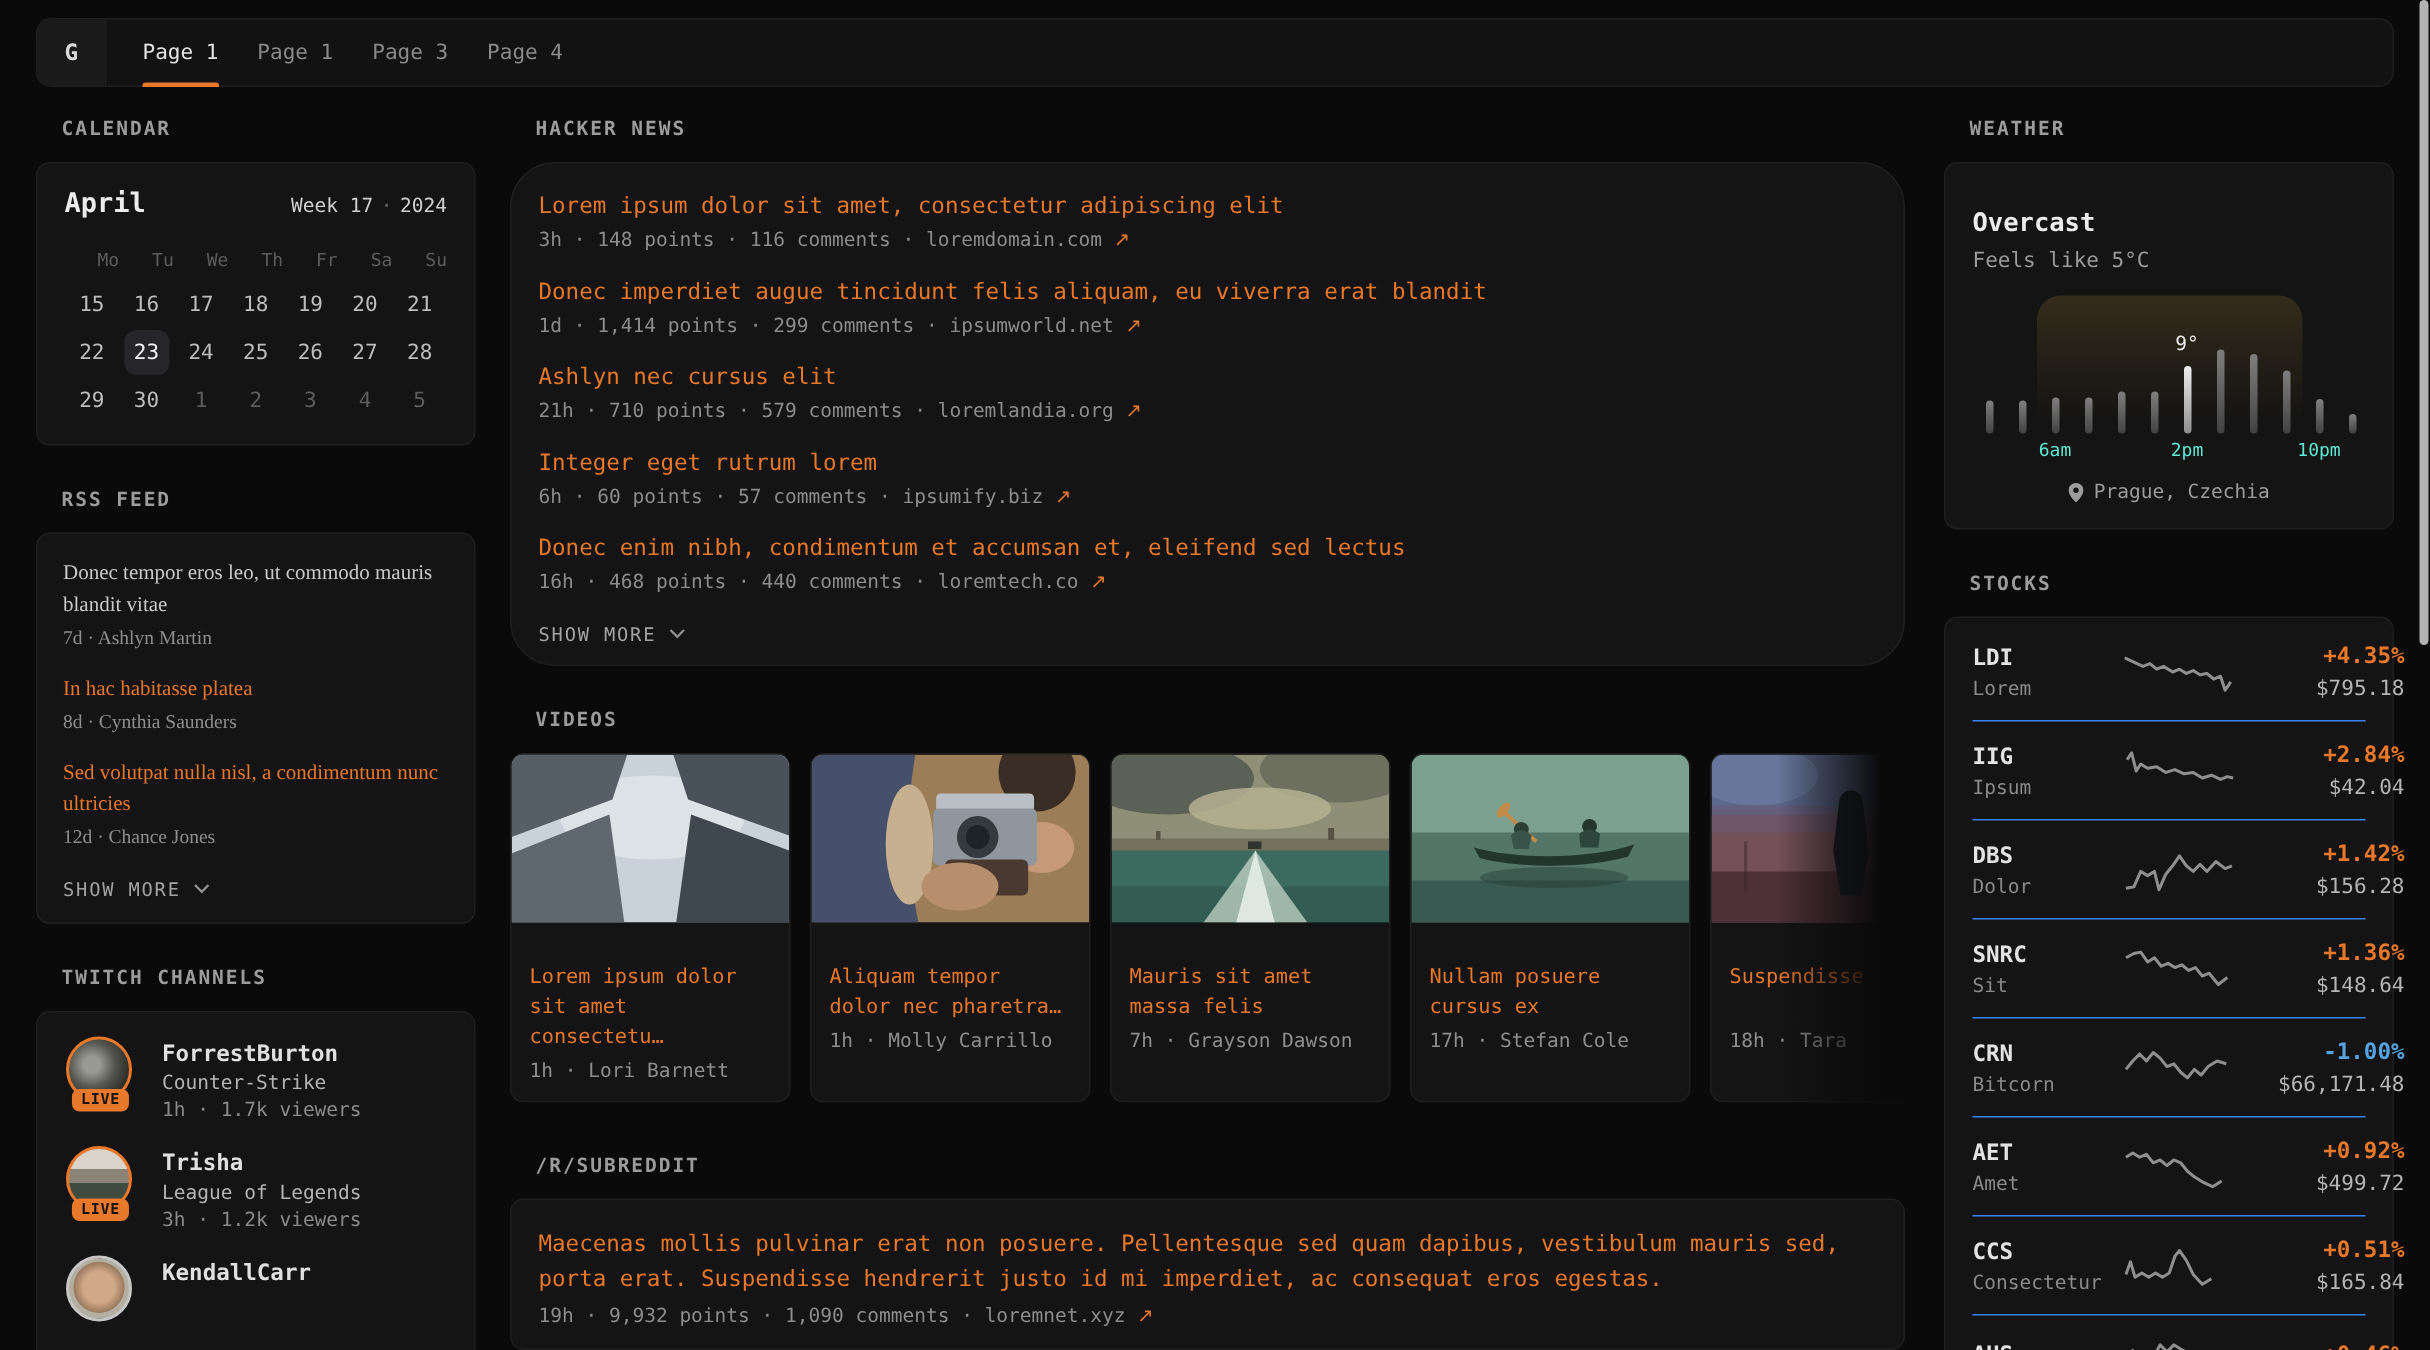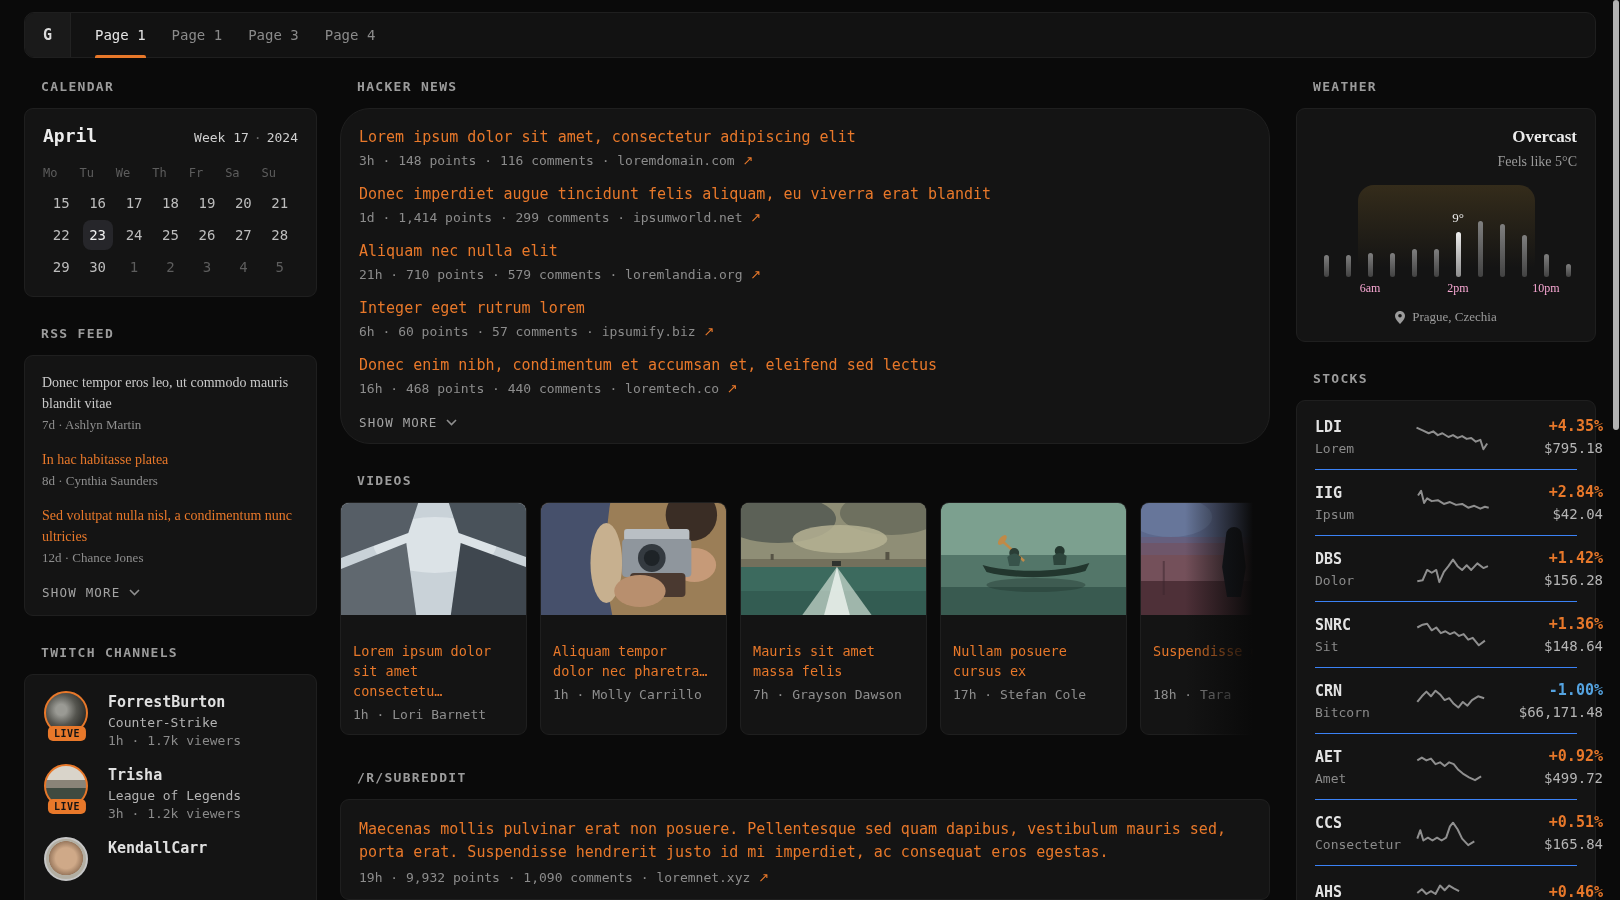--- a/index.html
+++ b/index.html
@@ -29,21 +29,21 @@
   .section-title { font-size:13px; letter-spacing:1.3px; color:#9c9c9c;
     margin:0 0 14px 17px; line-height:14px; display:flex; align-items:center; gap:7px; }
   .card { background:#141414; border:1px solid #1f1f1f; border-radius:9px; }
 
   
   .cal-card { padding:16px 18px 14px; }
   .cal-head { display:flex; justify-content:space-between; align-items:baseline; margin-bottom:14px; }
   .cal-month { font-size:18px; color:#ececec; font-weight:600; }
   .cal-weekinfo { font-size:13px; color:#cfcfcf; }
   .cal-sep { color:#6a6a6a; padding:0 5px; }
-  .cal-grid { display:grid; grid-template-columns:repeat(7,1fr); row-gap:1px; text-align:left; }
+  .cal-grid { display:grid; grid-template-columns:repeat(7,1fr); row-gap:1px; text-align:right; }
   .cal-dow { font-size:12px; color:#5d5d5d; height:26px; line-height:26px; }
   .cal-cell { height:31px; display:flex; align-items:center; justify-content:center; }
   .daybox { font-size:14px; color:#bdbdbd; width:30px; height:30px; display:flex;
     align-items:center; justify-content:center; }
   .daybox.sel { background:#26262a; border-radius:8px; color:#f0f0f0; }
   .daybox.dim { color:#5d5d5d; }
 
   
   .pad-card { padding:16px 17px 14px; }
   .feed-item { margin-bottom:16px;font-family:Liberation Serif, serif; }
@@ -87,31 +87,31 @@
   .video-meta { font-size:13px; color:#8e8e8e; margin-top:6px; }
   .videos-fade { position:absolute; top:0; right:0; bottom:0; width:85px; pointer-events:none;
     background:linear-gradient(90deg, rgba(10,10,10,0), #0a0a0a 80%); }
 
   
   .sub-card { padding:18px 18px 14px; }
   .sub-title { display:block; font-size:15px; line-height:23px; color:var(--accent); cursor:pointer; }
   .sub-meta { font-size:13px; color:#8c8c8c; margin-top:6px; }
 
   
-  .weather-card { padding:18px 18px 16px; text-align:right;font-family:Liberation Serif, serif; }
+  .weather-card { padding:30px 18px 16px; text-align:left; }
   .w-cond { font-size:17px; color:#ececec; font-weight:600; }
   .w-feels { font-size:14px; color:#9a9a9a; margin-top:7px; }
   .w-chart { position:relative; width:264px; height:92px; margin:15px auto 4px; }
   .w-highlight { position:absolute; top:0; height:92px; border-radius:16px;
     background:linear-gradient(180deg, rgba(136,106,44,.28), rgba(136,106,44,0) 90%); }
   .w-bar { position:absolute; bottom:0; width:5px; border-radius:3px;
     background:linear-gradient(180deg,#7f7f7f,#424242); }
   .w-bar.cur { background:linear-gradient(180deg,#eeeeee,#8d8d8d); }
   .w-temp { position:absolute; transform:translateX(-50%); font-size:13px; color:#e9e9e9; }
-  .w-hours { position:relative; width:264px; height:16px; margin:0 auto; font-size:12px; color:#f9a8d4; }
+  .w-hours { position:relative; width:264px; height:16px; margin:0 auto; font-size:12px; color:#5eead4; }
   .w-hours span { position:absolute; transform:translateX(-50%); }
   .w-loc { margin-top:12px; font-size:13px; color:#9c9c9c; display:flex;
     align-items:center; justify-content:center; gap:7px; }
 
   
   .stocks-card { padding:3px 18px; }
   .stock-row { display:grid; grid-template-columns:100px 1fr 112px; align-items:center; padding:13px 0; }
   .stock-row + .stock-row { border-top:1px solid #3b82f6; }
   .s-sym { font-size:15px; font-weight:bold; color:#e3e3e3; line-height:18px; }
   .s-name { font-size:13px; color:#8a8a8a; margin-top:5px; }
@@ -293,21 +293,21 @@
     <div class="card hn-card">
       <div class="hn-item">
         <a class="hn-title">Lorem ipsum dolor sit amet, consectetur adipiscing elit</a>
         <div class="hn-meta"><span>3h · 148 points · 116 comments · </span><span class="domain-link">loremdomain.com</span> <span class="arrow">↗</span></div>
       </div>
       <div class="hn-item">
         <a class="hn-title">Donec imperdiet augue tincidunt felis aliquam, eu viverra erat blandit</a>
         <div class="hn-meta"><span>1d · 1,414 points · 299 comments · </span><span class="domain-link">ipsumworld.net</span> <span class="arrow">↗</span></div>
       </div>
       <div class="hn-item">
-        <a class="hn-title">Aliquam nec nulla elit</a>
+        <a class="hn-title">Ashlyn nec cursus elit</a>
         <div class="hn-meta"><span>21h · 710 points · 579 comments · </span><span class="domain-link">loremlandia.org</span> <span class="arrow">↗</span></div>
       </div>
       <div class="hn-item">
         <a class="hn-title">Integer eget rutrum lorem</a>
         <div class="hn-meta"><span>6h · 60 points · 57 comments · </span><span class="domain-link">ipsumify.biz</span> <span class="arrow">↗</span></div>
       </div>
       <div class="hn-item">
         <a class="hn-title">Donec enim nibh, condimentum et accumsan et, eleifend sed lectus</a>
         <div class="hn-meta"><span>16h · 468 points · 440 comments · </span><span class="domain-link">loremtech.co</span> <span class="arrow">↗</span></div>
       </div>

